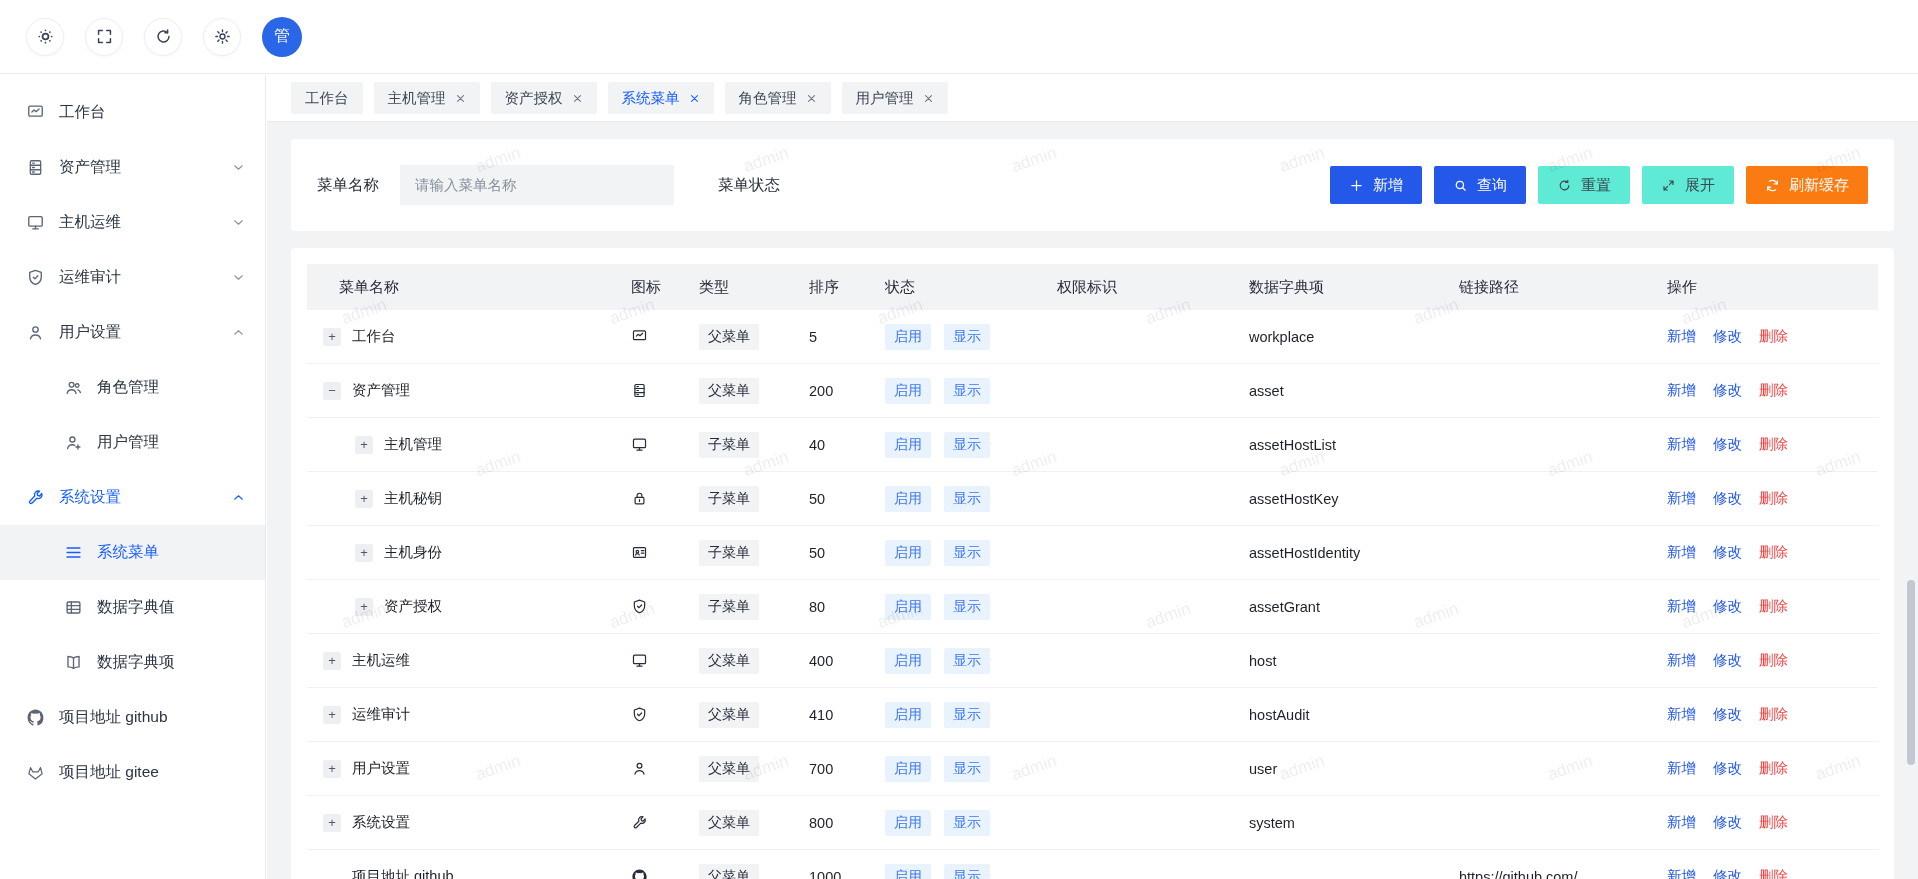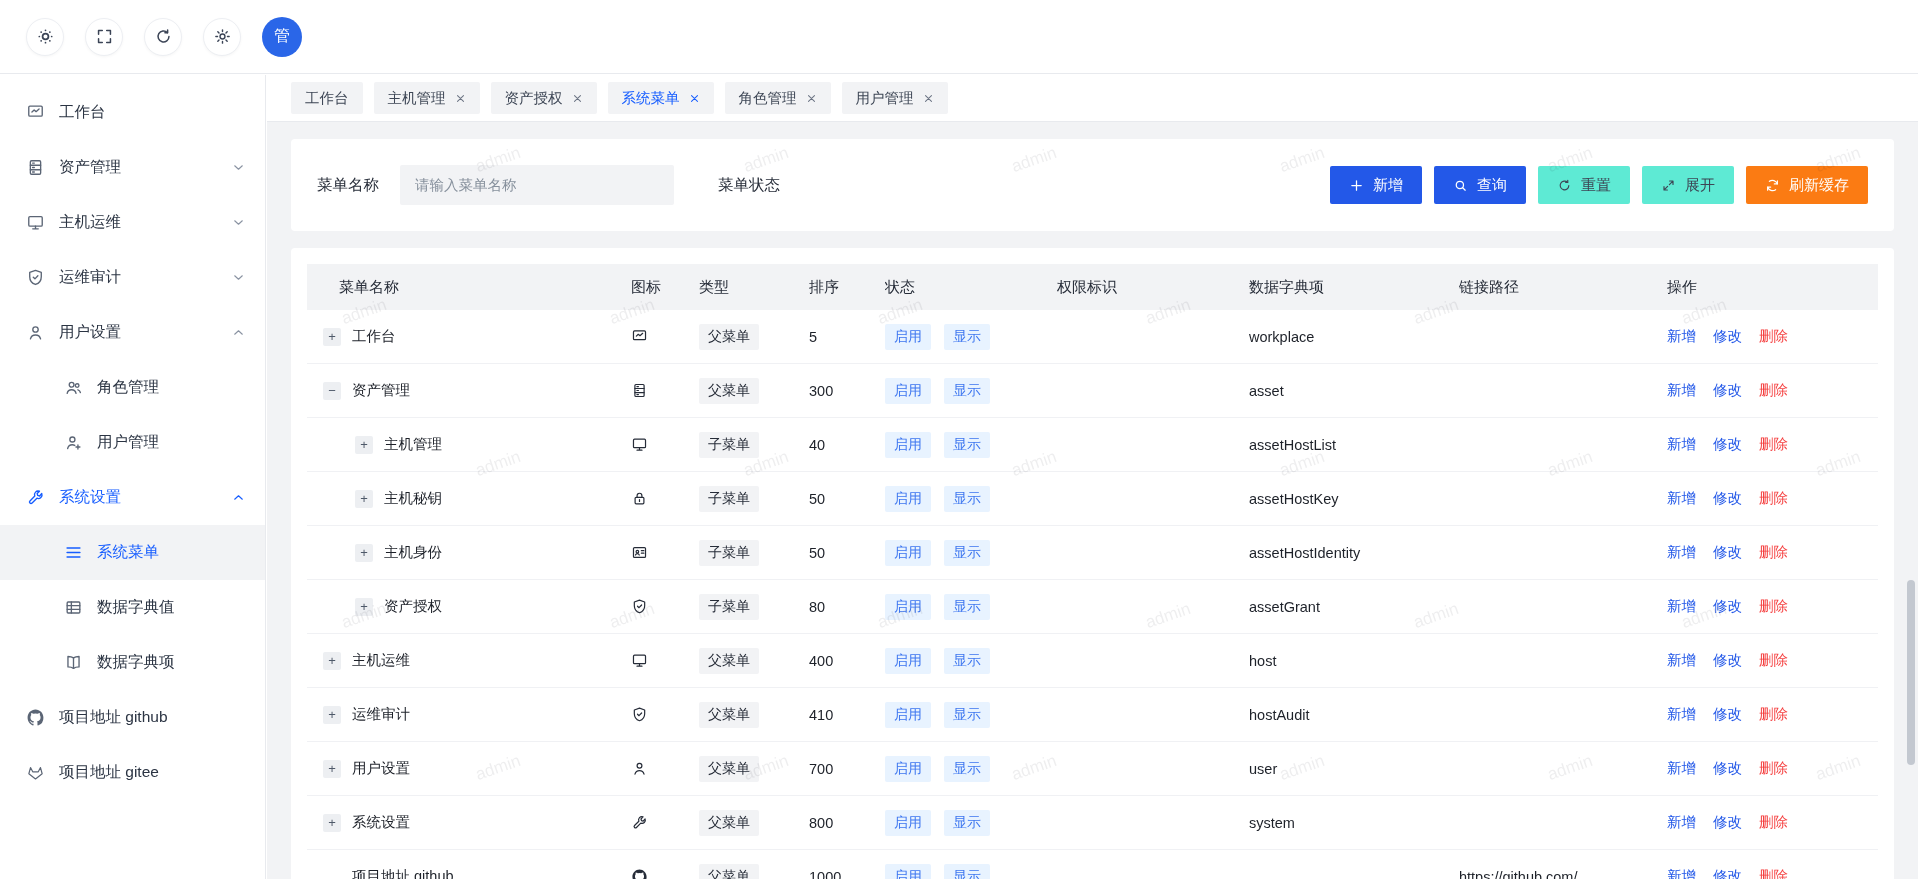--- a/index.html
+++ b/index.html
@@ -433,21 +433,21 @@
             <div class="cell cell-name">
               <span class="expander">−</span>
               <span>资产管理</span>
             </div>
             <div class="cell"><span class="icon row-icon"><svg viewBox="0 0 24 24" fill="none" stroke="currentColor" stroke-width="1.7" stroke-linecap="round" stroke-linejoin="round">
                   <rect x="5.5" y="3.5" width="13" height="17" rx="1.5"></rect>
                   <path d="M5.5 9.2h13M5.5 14.9h13"></path>
                   <path d="M8.3 6.4h2.2M8.3 12h2.2M8.3 17.7h2.2"></path>
                 </svg></span></div>
             <div class="cell"><span class="tag">父菜单</span></div>
-            <div class="cell">300</div>
+            <div class="cell">200</div>
             <div class="cell"><span class="badge">启用</span><span class="badge">显示</span></div>
             <div class="cell"></div>
             <div class="cell">asset</div>
             <div class="cell"></div>
             <div class="cell cell-actions">
               <span class="lnk blue">新增</span>
               <span class="lnk blue">修改</span>
               <span class="lnk red">删除</span>
             </div>
           </div>

